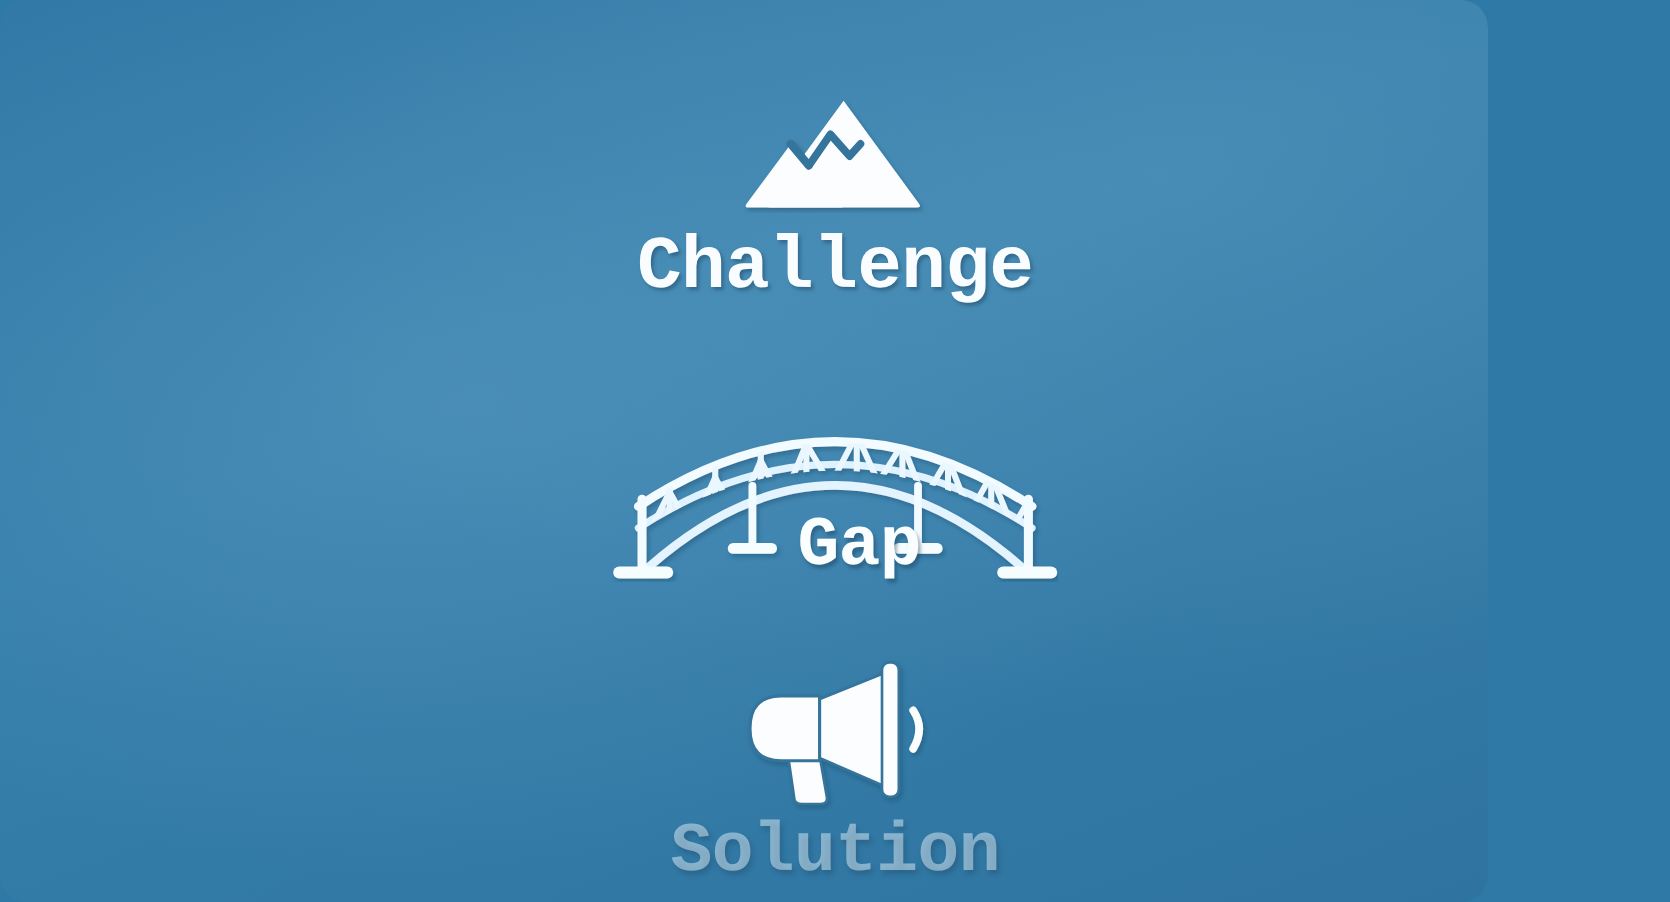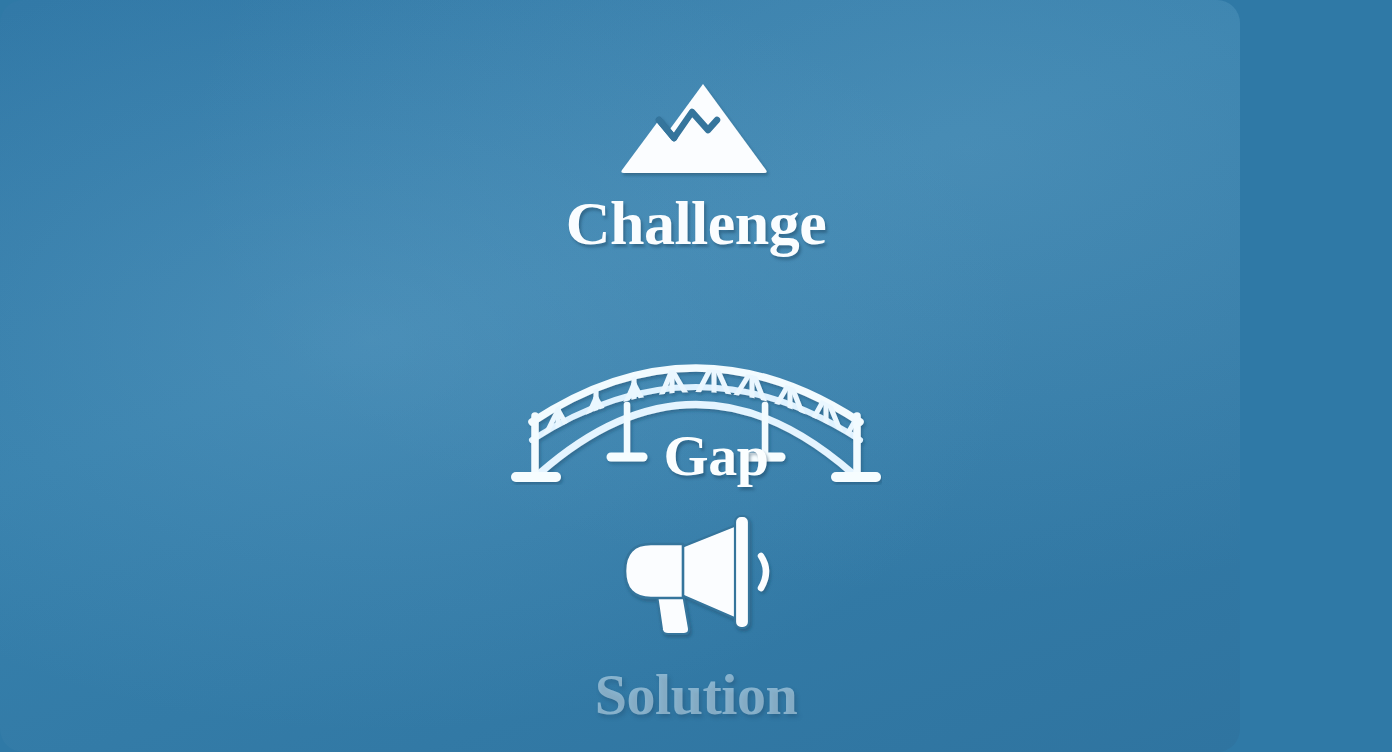--- a/index.html
+++ b/index.html
@@ -10,21 +10,21 @@
   #stage {
     position: relative;
     width: 1240px;
     height: 752px;
     overflow: hidden;
     background-color: #327aa6;
     background-image:
       radial-gradient(ellipse 70% 70% at 30% 45%, rgba(120,175,210,0.28) 0%, rgba(120,175,210,0.10) 45%, rgba(0,0,0,0) 75%),
       radial-gradient(ellipse 90% 85% at 78% 20%, rgba(135,185,215,0.22) 0%, rgba(0,0,0,0) 70%),
       linear-gradient(160deg, #3279a7 0%, #3680ac 40%, #2f74a0 100%);
-    font-family: Liberation Serif, serif;
+    font-family: Liberation Mono, monospace;
     user-select: none;
     border-radius: 23px;
   }
 
   
   .block {
     position: absolute;
     left: 0;
     width: 1392px;
     display: flex;
@@ -56,21 +56,21 @@
     margin-top: -58px;
     font-size: 58px;
     color: #fbfeff;
     text-shadow: 2px 3px 3px rgba(20,55,80,0.40);
     position: relative;
     z-index: 3;
     margin-left: 40px;
   }
 
   
-  #block-solution { top: 512px; gap: 20px; }
+  #block-solution { top: 548px; }
   #solution-icon { width: 170px; height: 128px; display: block; }
   #label-solution {
     margin-top: 6px;
     font-size: 58px;
     color: rgba(232,246,255,0.48);
     text-shadow: 2px 3px 4px rgba(25,60,88,0.30);
   }
 </style>
 </head>
 <body>

